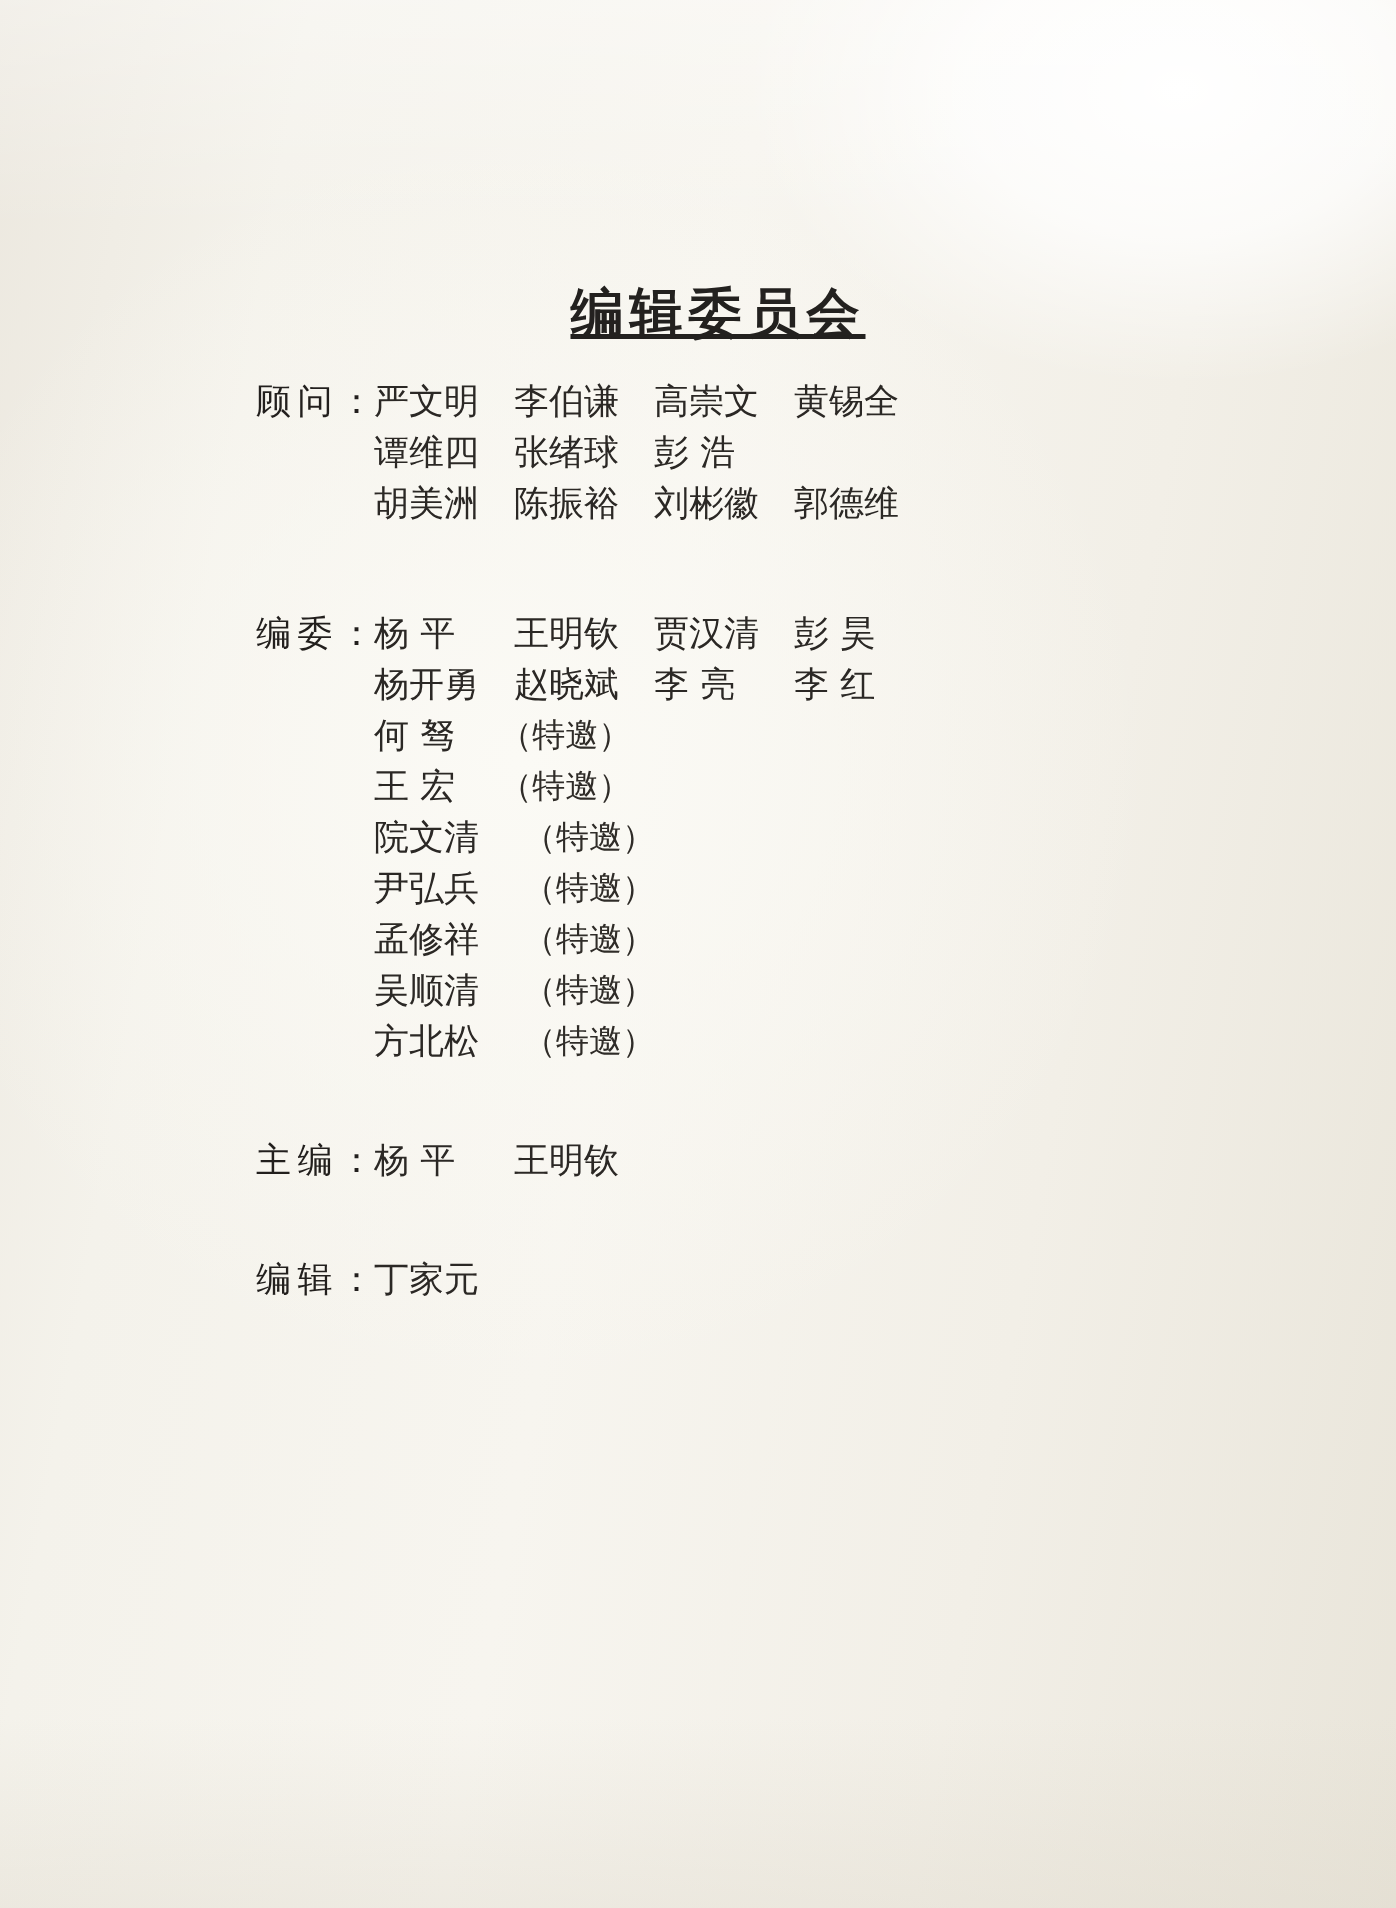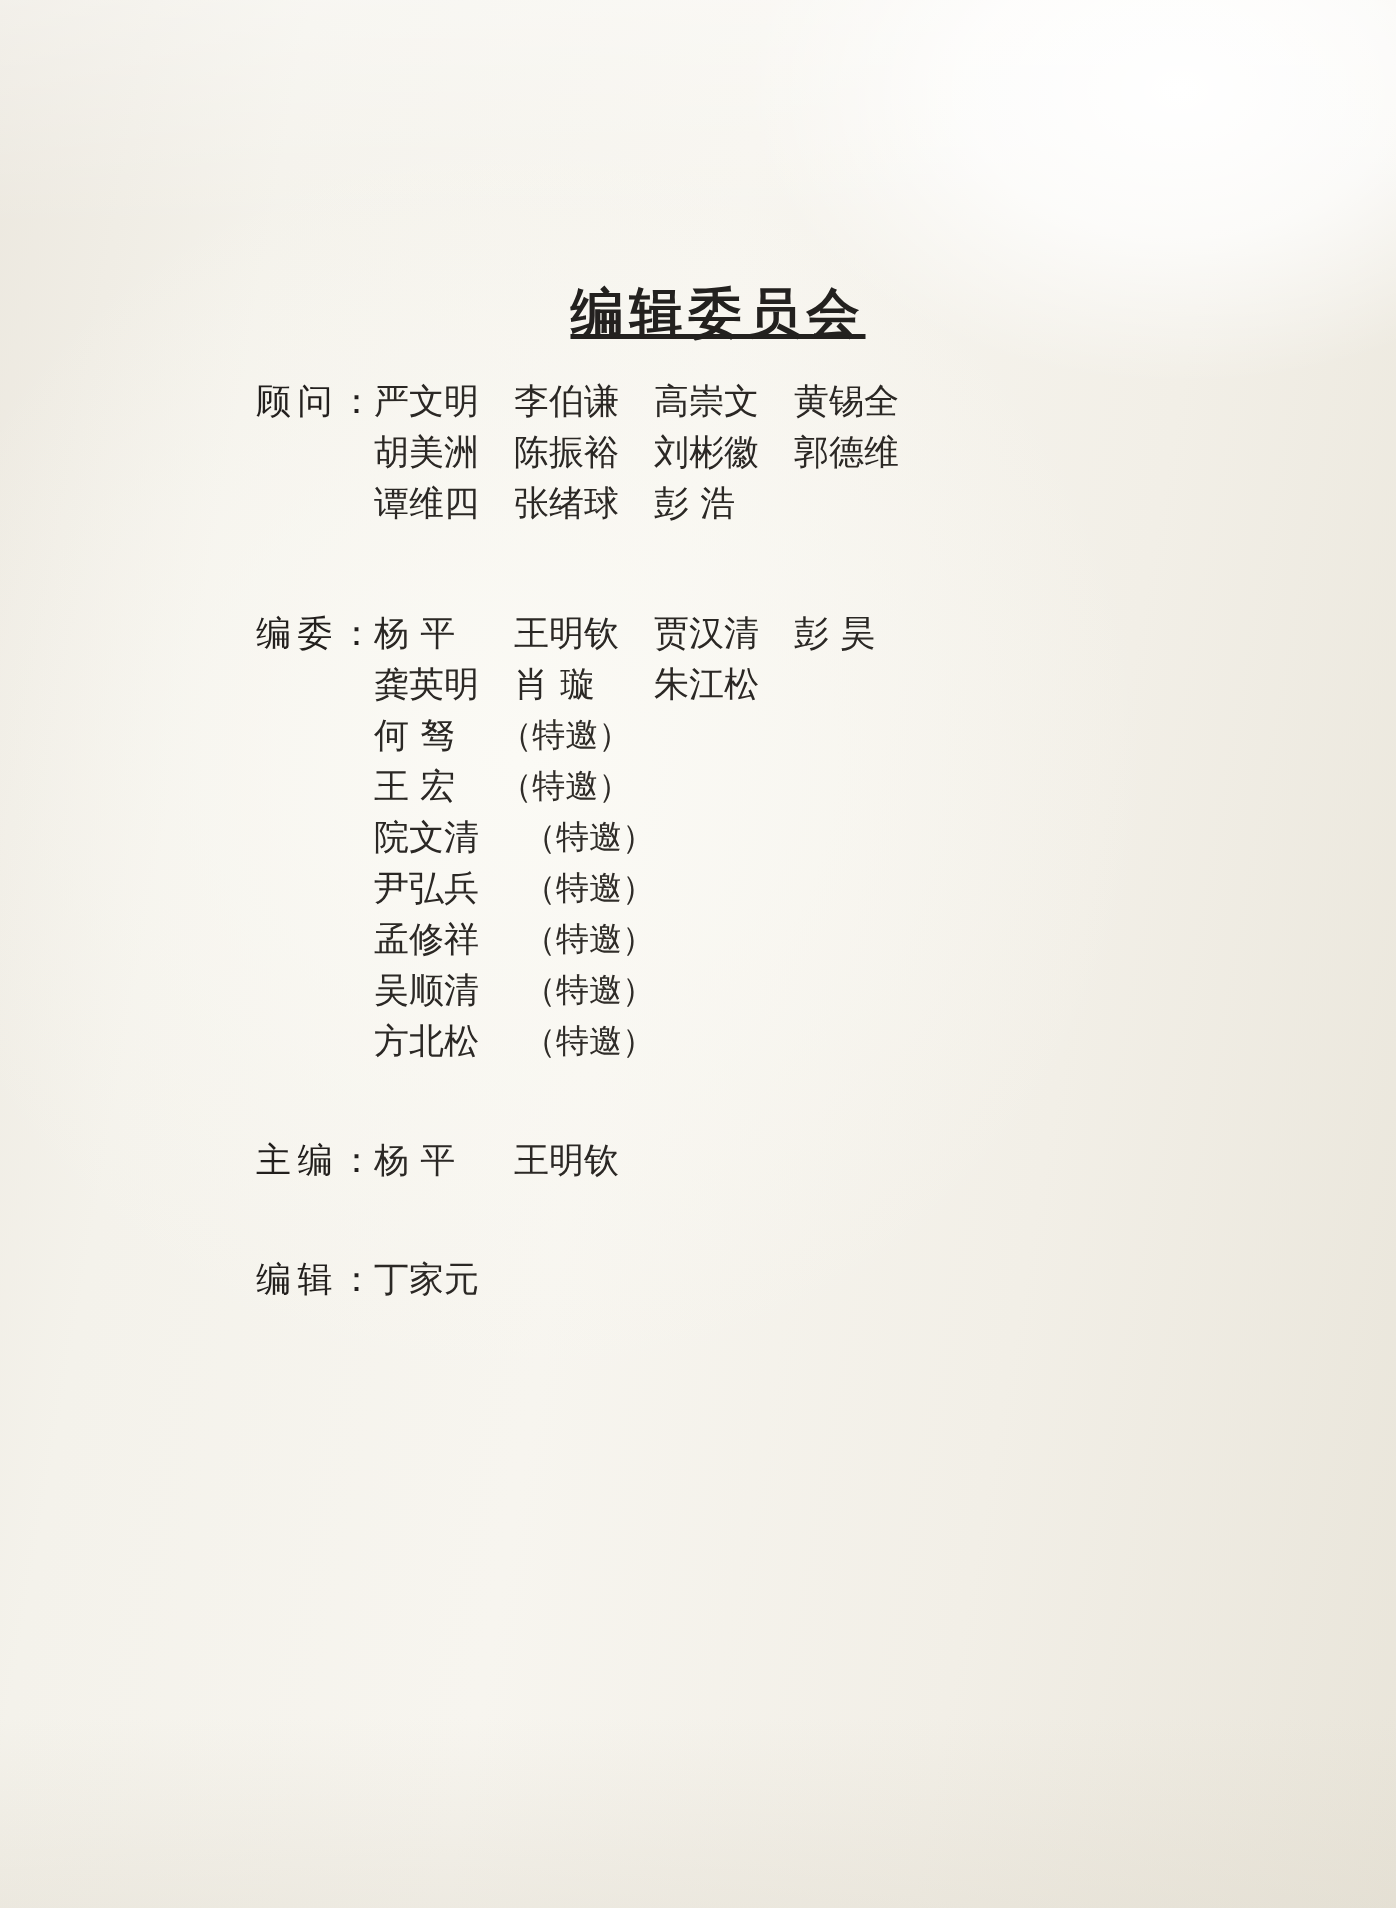--- a/index.html
+++ b/index.html
@@ -127,34 +127,34 @@
         <span class="names">
           <span class="name">严文明</span>
           <span class="name">李伯谦</span>
           <span class="name">高崇文</span>
           <span class="name">黄锡全</span>
         </span>
       </div>
       <div class="row">
         <span class="label"></span>
         <span class="names">
+          <span class="name">谭维四</span>
+          <span class="name">张绪球</span>
+          <span class="name">彭 浩</span>
+        </span>
+      </div>
+      <div class="row">
+        <span class="label"></span>
+        <span class="names">
           <span class="name">胡美洲</span>
           <span class="name">陈振裕</span>
           <span class="name">刘彬徽</span>
           <span class="name">郭德维</span>
         </span>
       </div>
-      <div class="row">
-        <span class="label"></span>
-        <span class="names">
-          <span class="name">谭维四</span>
-          <span class="name">张绪球</span>
-          <span class="name">彭 浩</span>
-        </span>
-      </div>
     </div>
 
     <div class="gap-lg"></div>
 
     <div class="section">
       <div class="row">
         <span class="label">
           <span class="lc">编</span>
             <span class="lc">委</span>
             <span class="lc">：</span>
@@ -162,23 +162,24 @@
         <span class="names">
           <span class="name">杨 平</span>
           <span class="name">王明钦</span>
           <span class="name">贾汉清</span>
           <span class="name">彭 昊</span>
         </span>
       </div>
       <div class="row">
         <span class="label"></span>
         <span class="names">
-          <span class="name">龚英明</span>
-          <span class="name">肖 璇</span>
-          <span class="name">朱江松</span>
+          <span class="name">杨开勇</span>
+          <span class="name">赵晓斌</span>
+          <span class="name">李 亮</span>
+          <span class="name">李 红</span>
         </span>
       </div>
 
       <div class="row special-row">
         <span class="label"></span>
         <span class="names">
           <span class="name">何 驽</span>
           <span class="note">（特邀）</span>
         </span>
       </div>

